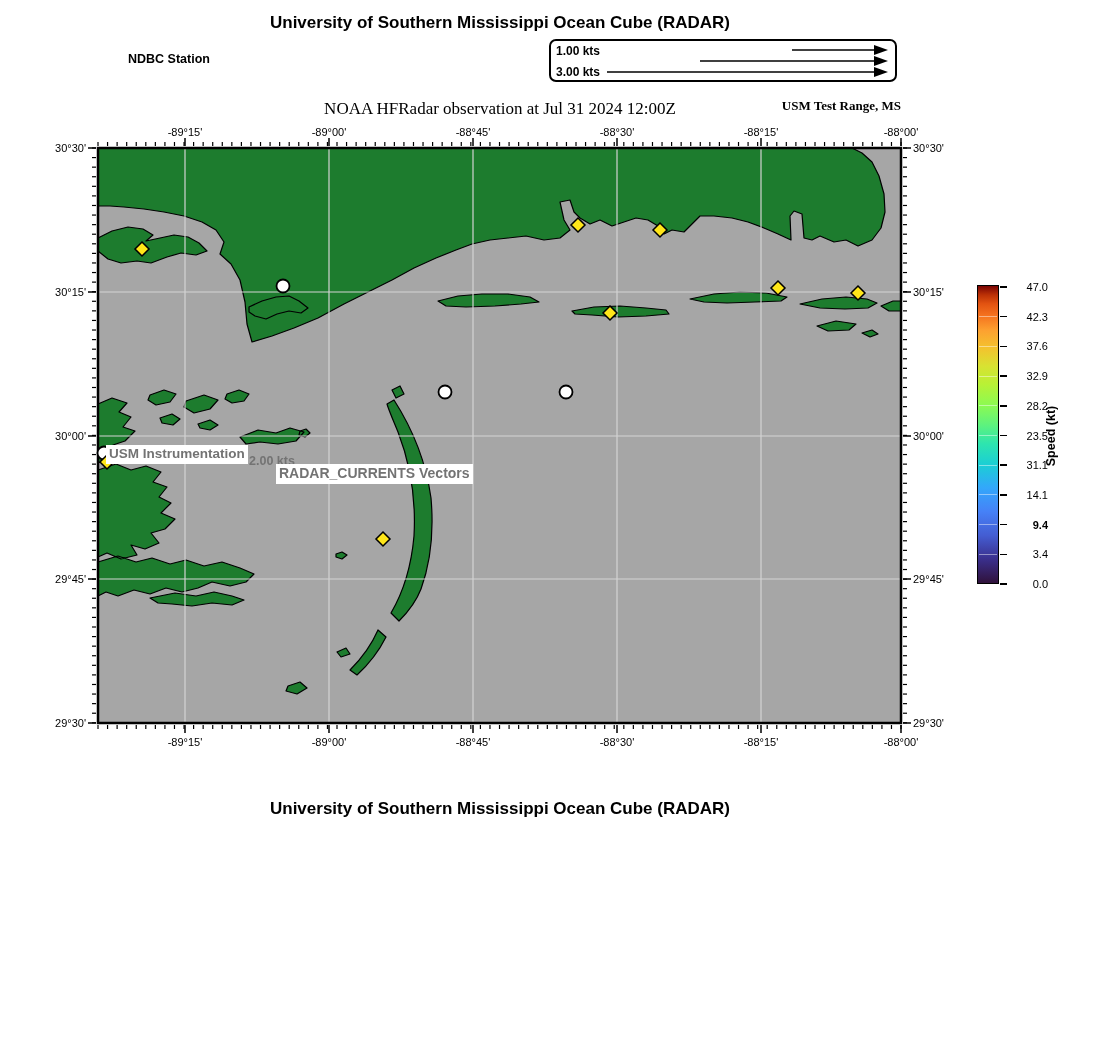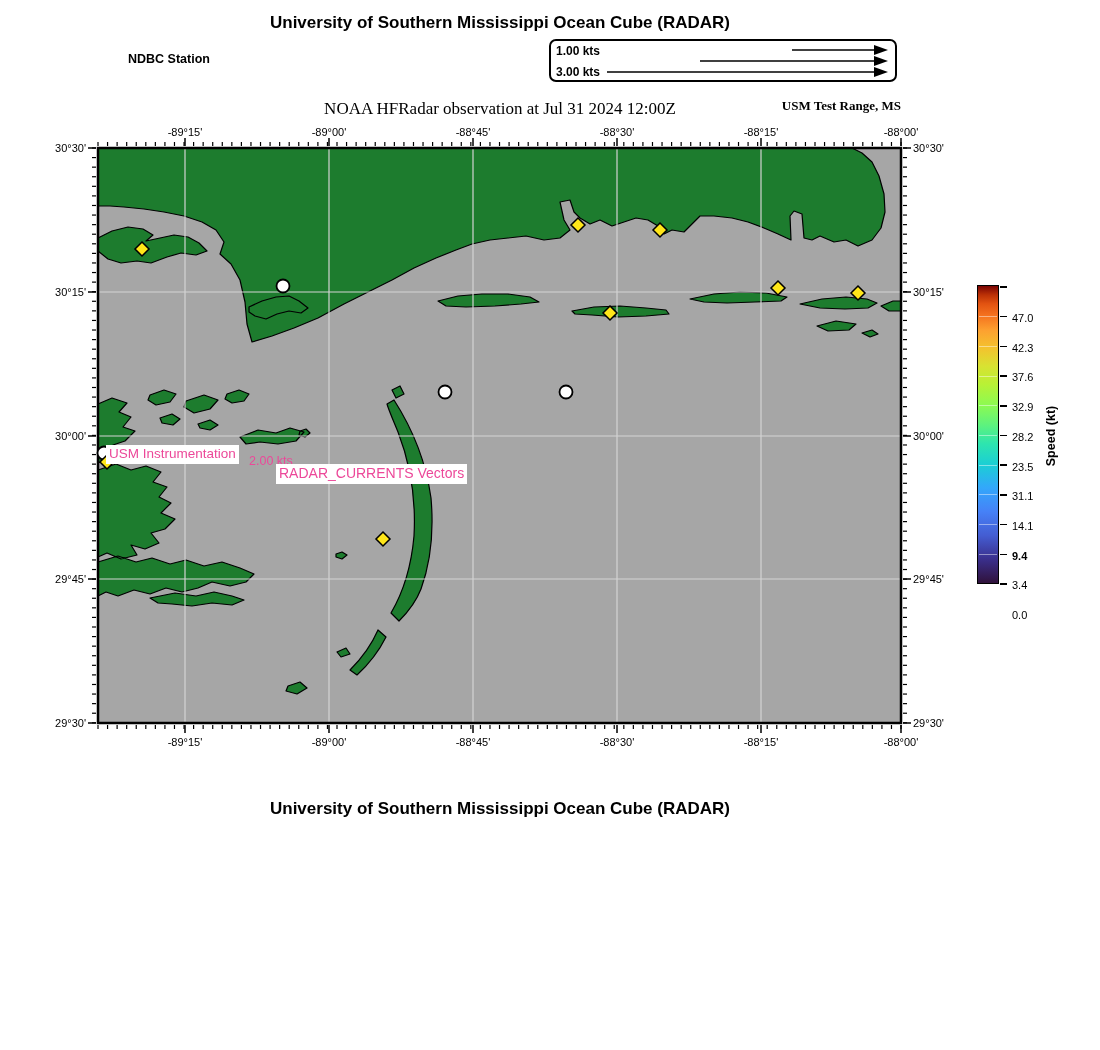--- a/index.html
+++ b/index.html
@@ -8,24 +8,24 @@
   .fig-title{position:absolute;left:0;width:1000px;text-align:center;
              font-size:17px;font-weight:bold;white-space:nowrap;}
   .map-title{position:absolute;left:0;top:99px;width:1000px;text-align:center;
              font-family:"Liberation Serif",serif;font-size:17px;font-weight:normal;}
   .range-label{position:absolute;left:650px;top:98px;width:251px;text-align:right;
              font-family:"Liberation Serif",serif;font-size:13px;font-weight:bold;}
   .ndbc-label{position:absolute;left:128px;top:52px;font-size:12.5px;font-weight:bold;}
   .legend-box{position:absolute;background:#fff;border:2px solid #000;}
   .legend-label{position:absolute;font-size:12px;font-weight:bold;white-space:nowrap;}
   .ax{position:absolute;font-size:11px;white-space:nowrap;line-height:14px;height:14px;}
-  .map-ann{position:absolute;font-weight:normal;color:#ec4899;white-space:nowrap;line-height:1.25;}
+  .map-ann{position:absolute;font-weight:bold;color:#737373;white-space:nowrap;line-height:1.25;}
   .map-ann.bg{background:#fff;padding:1px 3px;}
   .cb-bar{position:absolute;border:1.6px solid #000;}
-  .cb-ticklab{position:absolute;font-size:11px;line-height:14px;height:14px;text-align:left;margin-top:31px;}
+  .cb-ticklab{position:absolute;font-size:11px;line-height:14px;height:14px;text-align:right;}
   .cb-tick{position:absolute;background:#000;}
   .cb-cross{position:absolute;background:rgba(255,255,255,0.45);}
   .cb-title{position:absolute;font-size:12.5px;font-weight:bold;white-space:nowrap;
             transform:translate(-50%,-50%) rotate(-90deg);}
   svg{position:absolute;left:0;top:0;}
 </style>
 </head>
 <body>
 
 <div class="stage">

